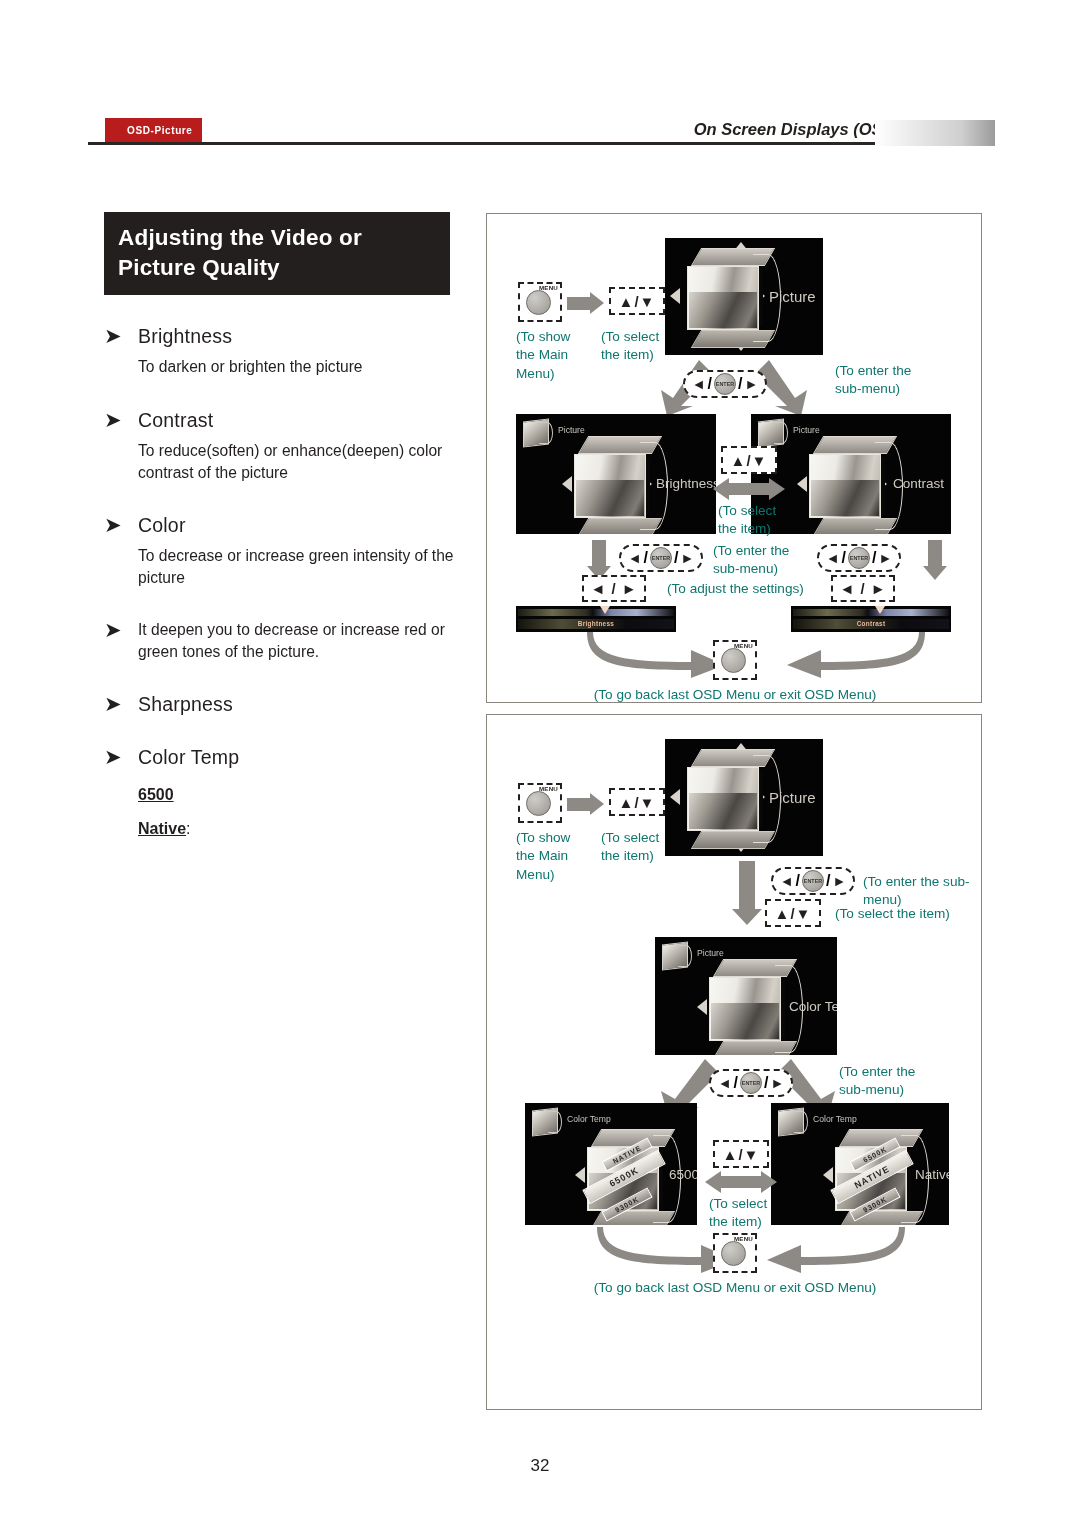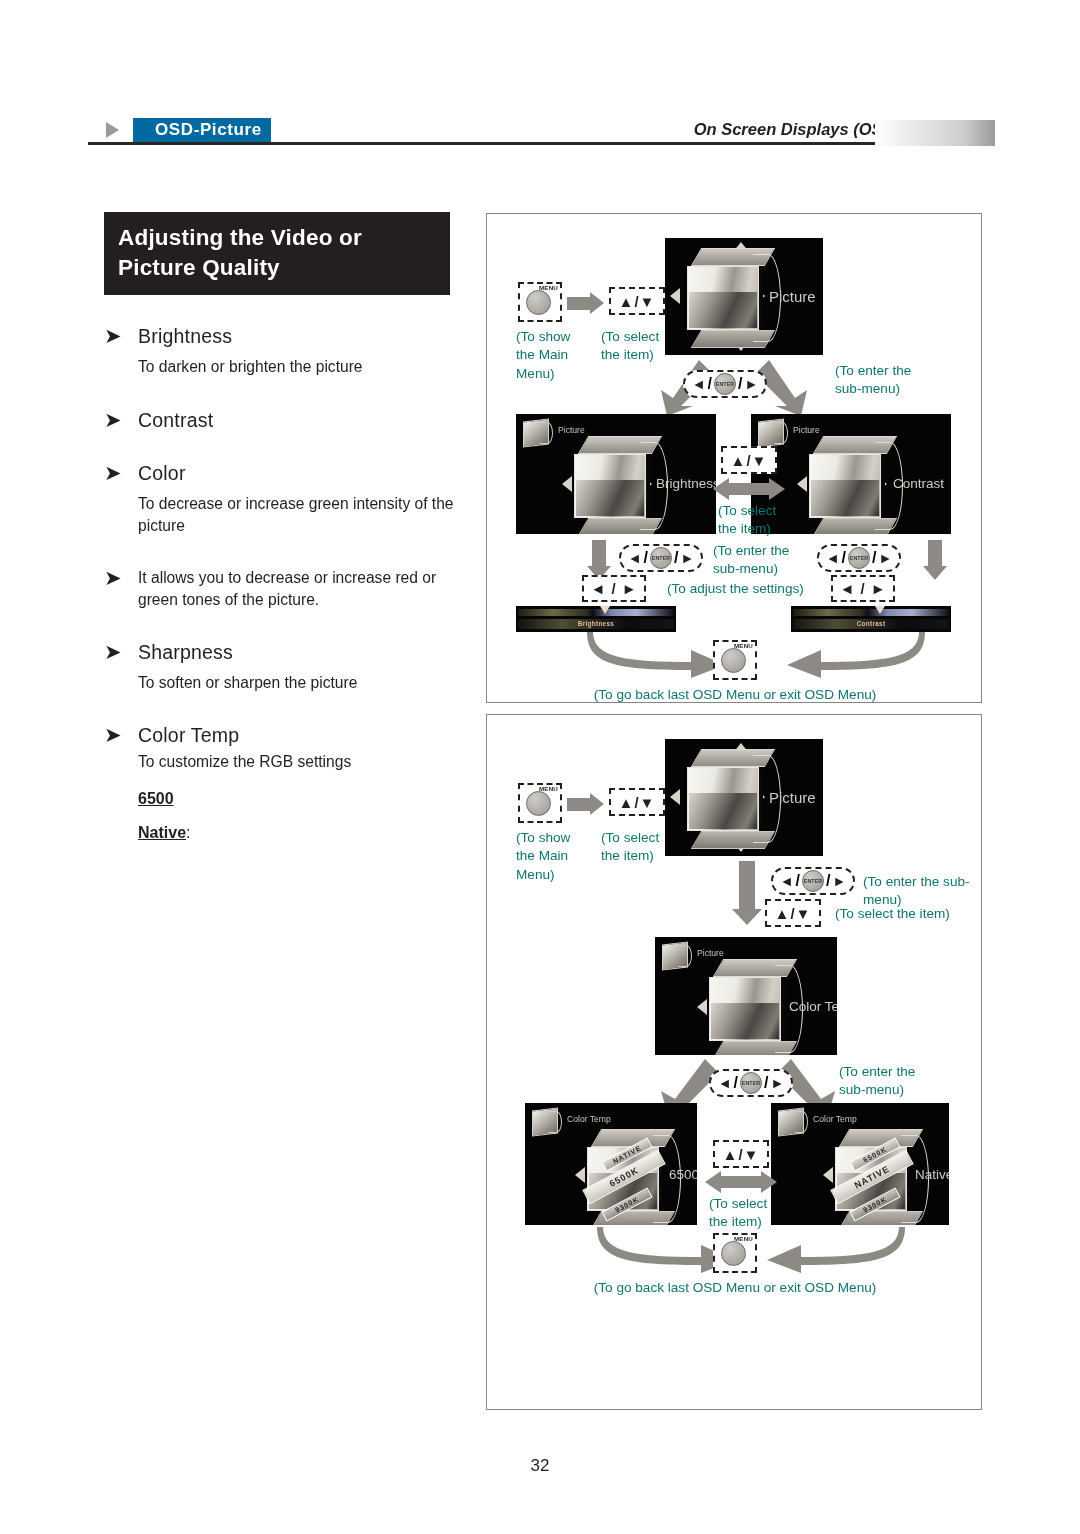--- a/index.html
+++ b/index.html
@@ -20,28 +20,27 @@
   .hdr-rule {
     position: absolute;
     left: 88px; top: 24px;
     width: 805px; height: 3px;
     background: #2b2523;
   }
   .hdr-tab {
     position: absolute;
     left: 105px; top: 0px;
     height: 24px;
-    background: #0369a1;
+    background: #b91c1c;
     padding: 0 9px 0 22px;
     display: flex; align-items: center;
     color: #ffffff;
-    font-size: 17px;
+    font-size: 10px;
     font-weight: bold;
     letter-spacing: 0.6px;
-    margin-left: 28px;
   }
   .hdr-tab-arrow {
     position: absolute;
     left: 106px; top: 4px;
     width: 0; height: 0;
     border-left: 13px solid #9a9a9a;
     border-top: 8px solid transparent;
     border-bottom: 8px solid transparent;
   }
   .hdr-right {
@@ -376,43 +375,42 @@
 
   <div class="feature">
     <span class="arrow-glyph">➤</span>
     <div class="feature-name">Brightness</div>
     <div class="feature-desc">To darken or brighten the picture</div>
   </div>
 
   <div class="feature">
     <span class="arrow-glyph">➤</span>
     <div class="feature-name">Contrast</div>
+    <div class="feature-desc">To reduce(soften) or enhance(deepen) color contrast of the picture</div>
   </div>
 
   <div class="feature">
     <span class="arrow-glyph">➤</span>
     <div class="feature-name">Color</div>
     <div class="feature-desc">To decrease or increase green intensity of the picture</div>
   </div>
 
   <div class="feature">
     <span class="arrow-glyph">➤</span>
-    <div class="feature-desc">It allows you to decrease or increase red or green tones of the picture.</div>
+    <div class="feature-desc">It deepen you to decrease or increase red or green tones of the picture.</div>
   </div>
 
   <div class="feature">
     <span class="arrow-glyph">➤</span>
     <div class="feature-name">Sharpness</div>
-    <div class="feature-desc">To soften or sharpen the picture</div>
   </div>
 
   <div class="feature">
     <span class="arrow-glyph">➤</span>
     <div class="feature-name">Color Temp</div>
-    <div class="feature-desc" style="margin-top:4px">To customize the RGB settings</div>
     <div class="sub-term">6500</div>
     <div class="sub-label-row">
       <span class="u">Native</span><span>:</span>
     </div>
   </div>
 </div>
 
 <div class="diagram-box" id="box1">
 
   <div class="keybox menu" style="left:31px; top:68px;">

